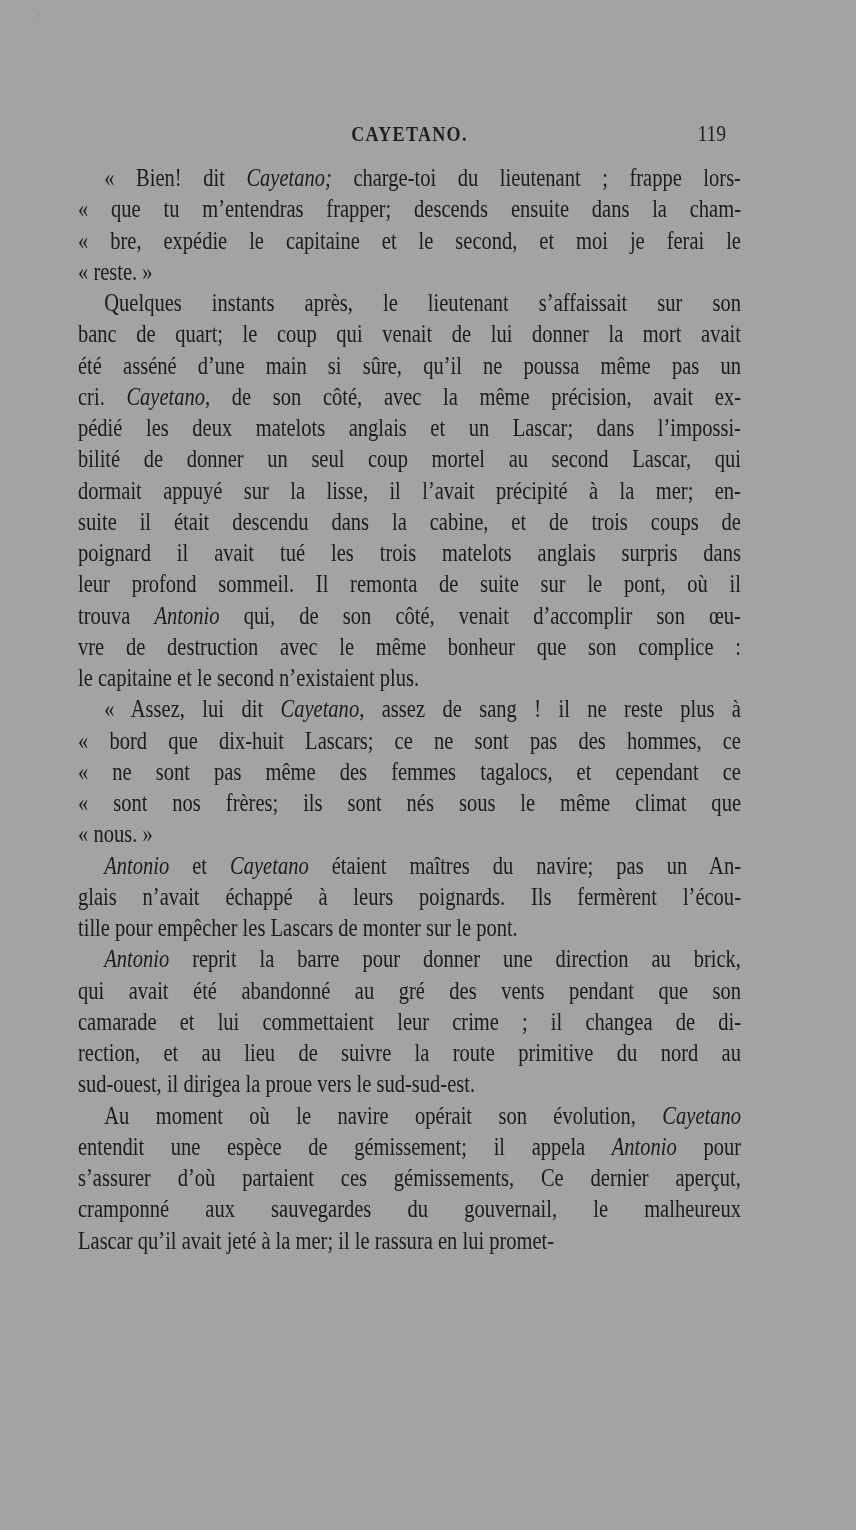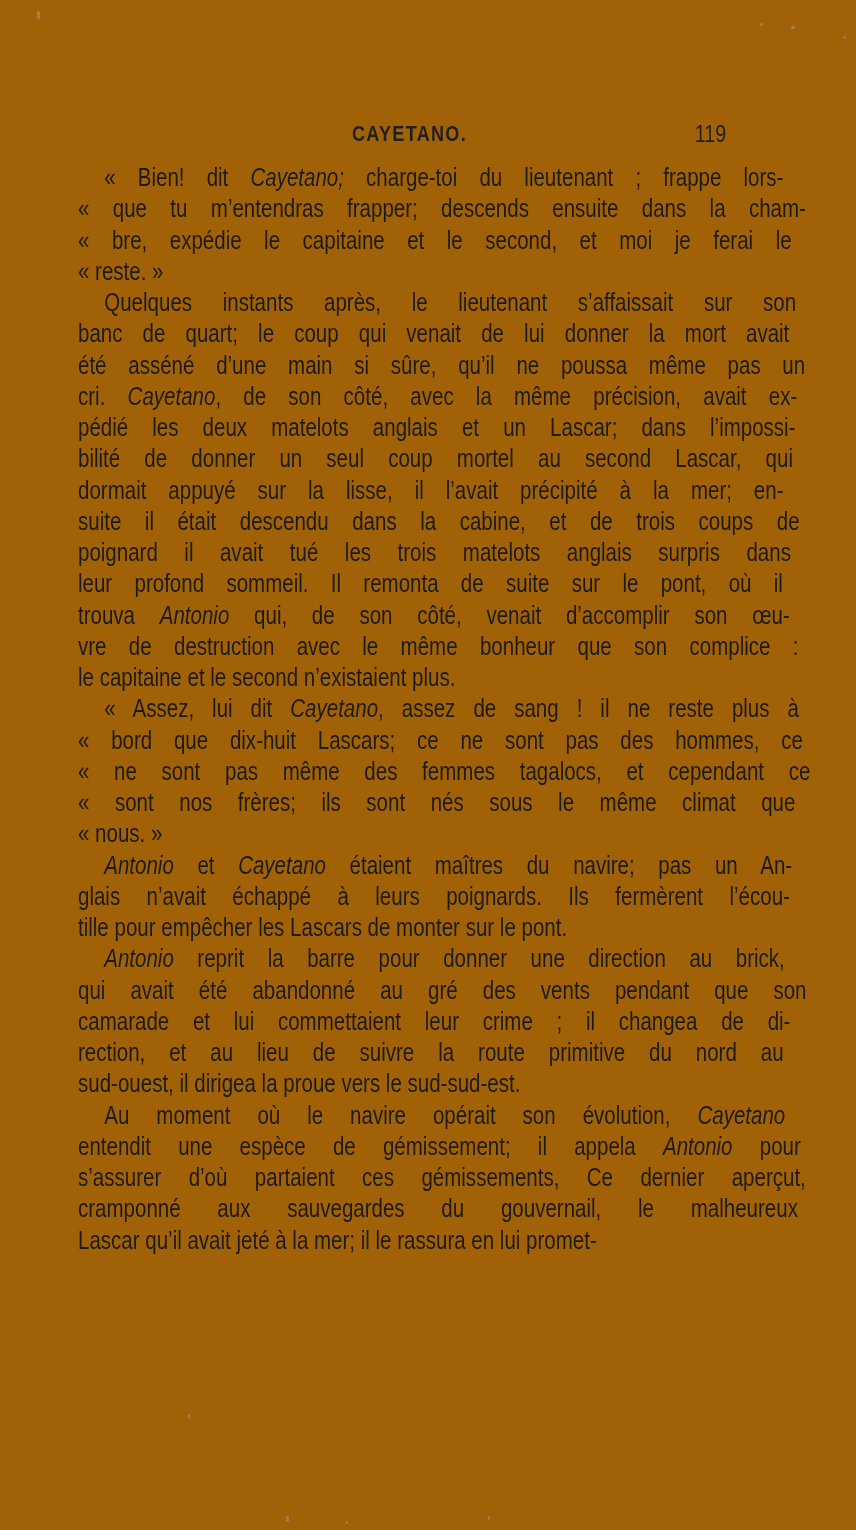--- a/index.html
+++ b/index.html
@@ -1,23 +1,23 @@
 <!DOCTYPE html>
 <html><head>
 <meta charset="utf-8">
 <style>
   html, body { margin: 0; padding: 0; }
   body { background: #e8e8e6; }
   .page {
     position: relative;
     width: 856px;
     height: 1530px;
-    background: #a16207;
+    background: #a3a3a3;
     overflow: hidden;
-    font-family: Liberation Sans, sans-serif;
+    font-family: Liberation Serif, serif;
     color: #1d1b19;
   }
   .content {
     position: absolute;
     left: 78px;
     top: 120px;
     width: 808px;
     transform: scaleX(0.8205);
     transform-origin: 0 0;
   }

